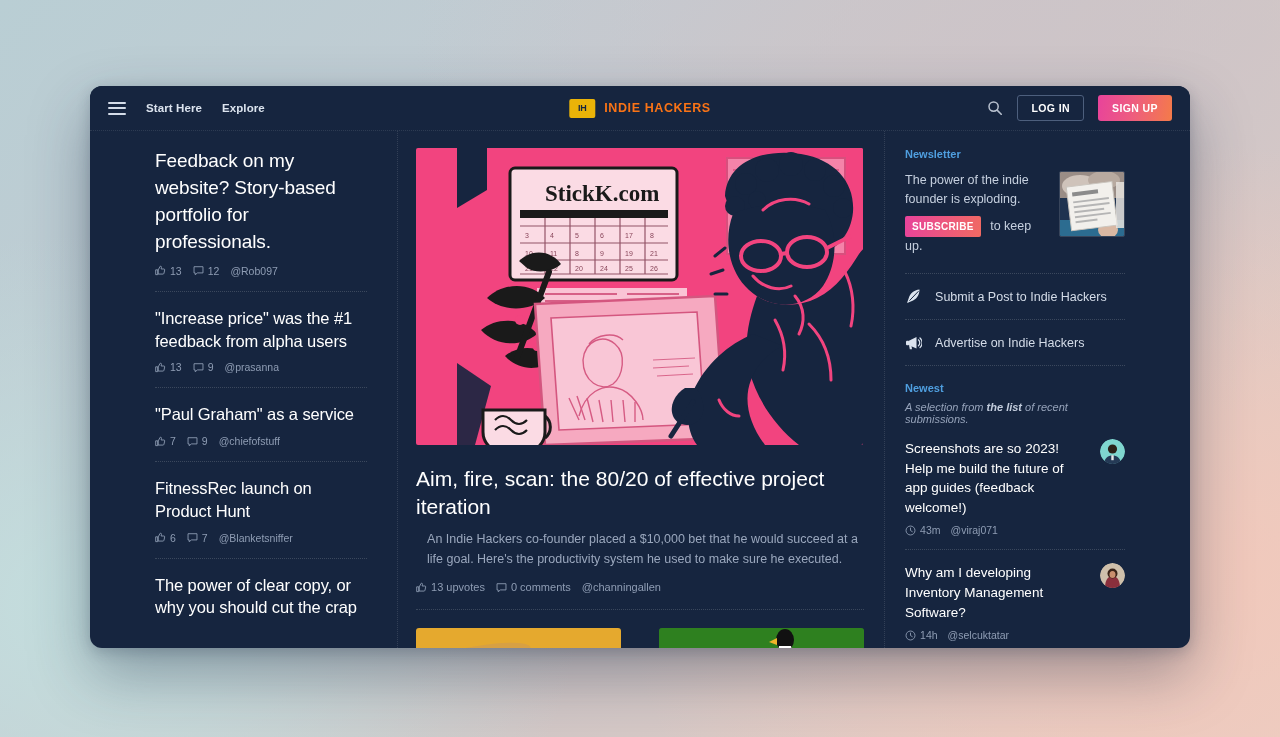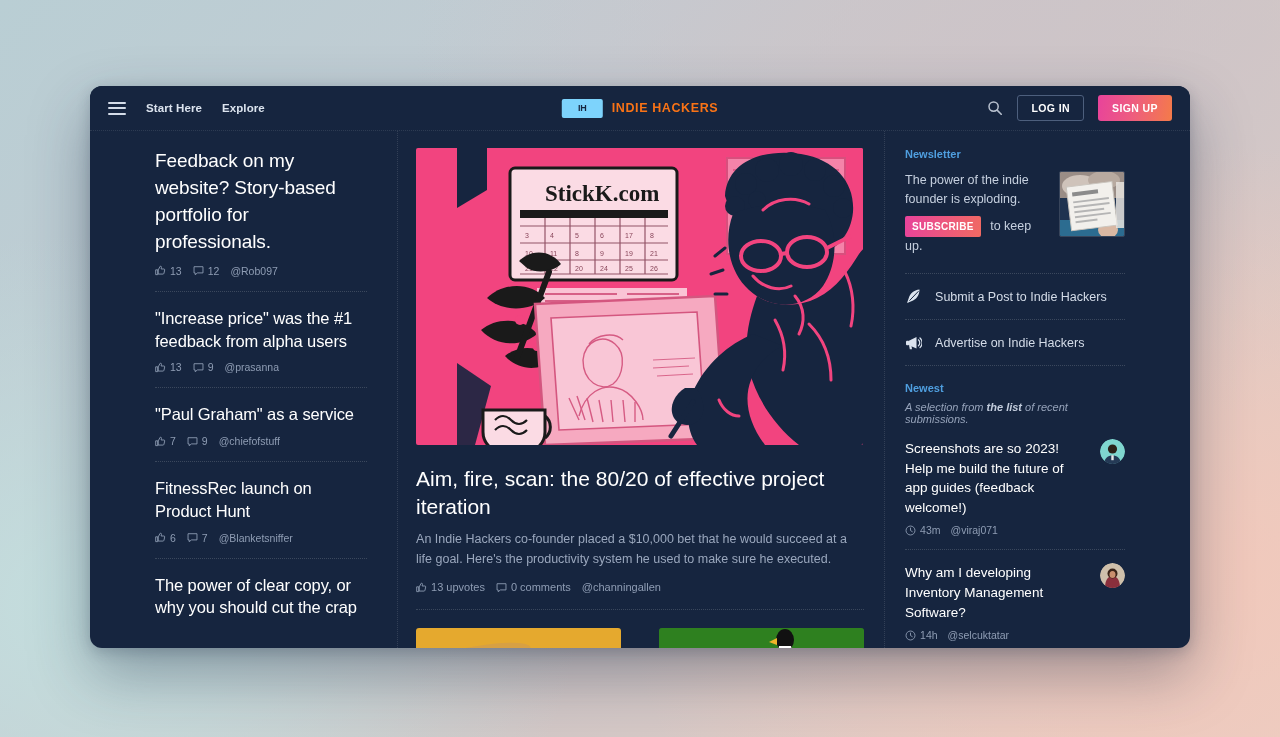--- a/index.html
+++ b/index.html
@@ -61,22 +61,22 @@
   .brand {
     position: absolute;
     left: 50%;
     transform: translateX(-50%);
     display: flex;
     align-items: center;
     gap: 9px;
     cursor: pointer;
   }
   .brand-mark {
-    width: 41px; height: 19px;
-    background: #7dd3fc;
+    width: 26px; height: 19px;
+    background: #eab308;
     border-radius: 2px;
     color: #16253f;
     font-size: 9px;
     font-weight: bold;
     display: flex; align-items: center; justify-content: center;
     letter-spacing: -.3px;
   }
   .brand-name {
     color: #f97316;
     font-size: 12.5px;
@@ -164,20 +164,21 @@
     line-height: 1.34;
     margin-top: 20px;
     font-weight: normal;
     cursor: pointer;
   }
   .feature-desc {
     color: #9aa7bd;
     font-size: 12.5px;
     line-height: 1.55;
     margin-top: 9px;
+    margin-left: 11px;
   }
   .feature-meta { margin-top: 12px; padding-bottom: 16px;
                   border-bottom: 1px dotted rgba(255,255,255,0.16); }
   .feature-meta .meta-item, .feature-meta .meta-user { font-size: 11px; }
 
   .card-row { display: flex; gap: 38px; margin-top: 18px; }
   .mini-card { width: 205px; height: 95px; border-radius: 3px; overflow: hidden;
                position: relative; cursor: pointer; }
 
   

